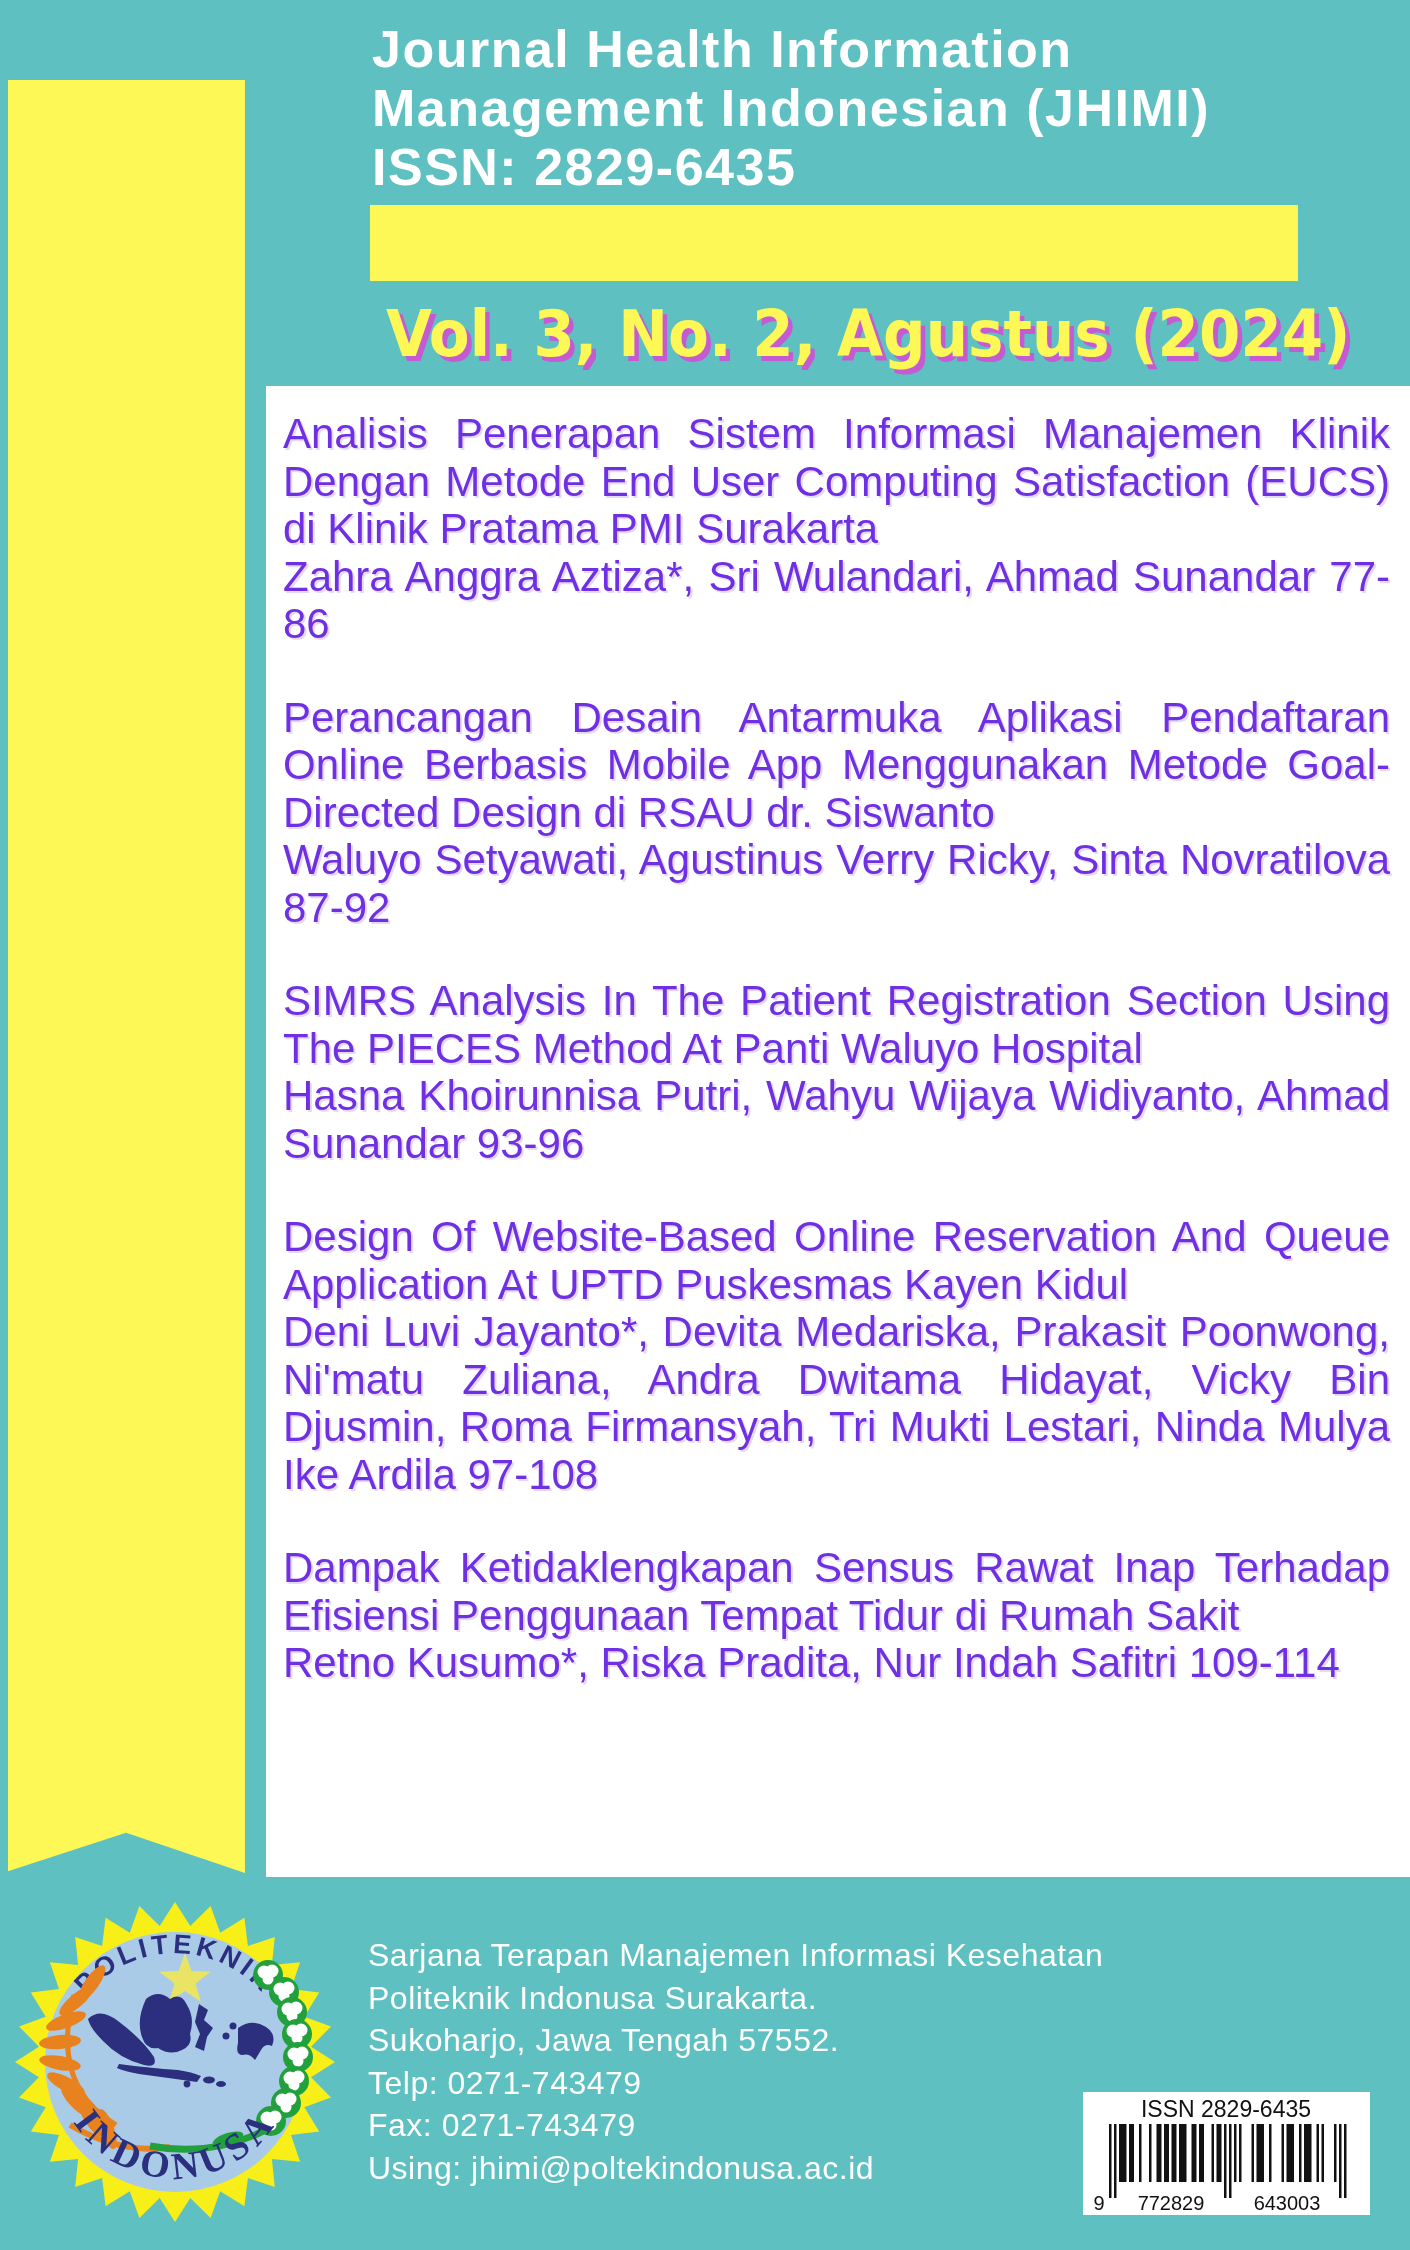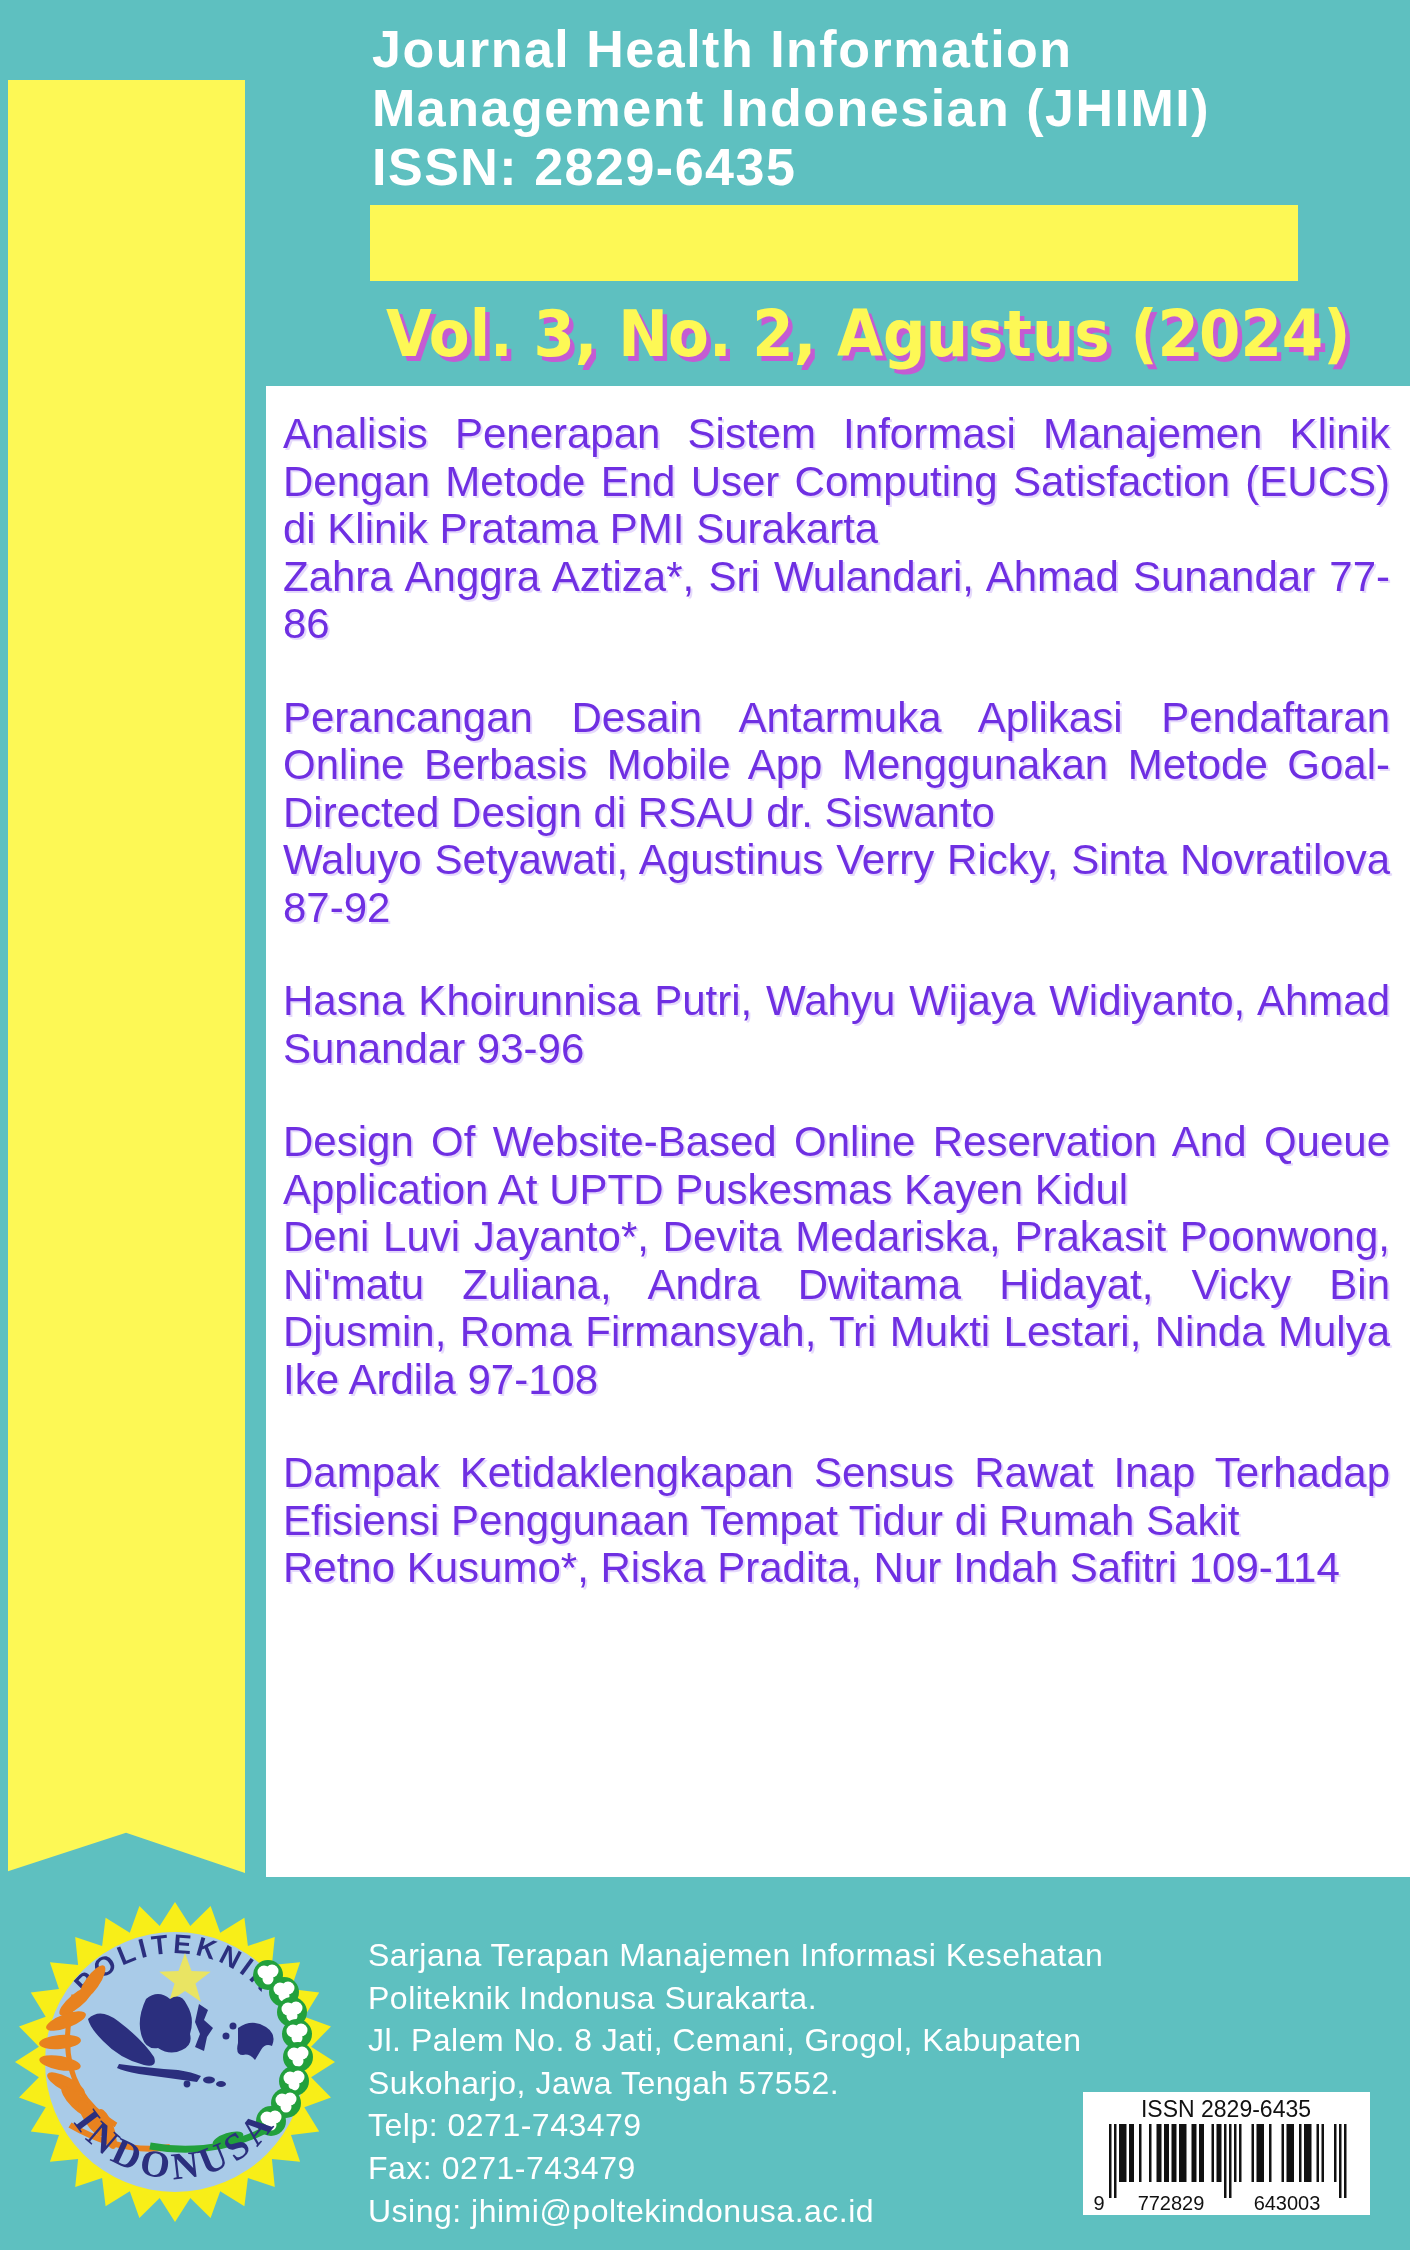--- a/index.html
+++ b/index.html
@@ -82,38 +82,38 @@
     <div class="title">Analisis Penerapan Sistem Informasi Manajemen Klinik Dengan Metode End User Computing Satisfaction (EUCS) di Klinik Pratama PMI Surakarta</div>
     <div class="authors"><span>Zahra Anggra Aztiza*, Sri Wulandari, Ahmad Sunandar</span> <span>77-86</span></div>
   </div>
 
   <div class="article">
     <div class="title">Perancangan Desain Antarmuka Aplikasi Pendaftaran Online Berbasis Mobile App Menggunakan Metode Goal-Directed Design di RSAU dr. Siswanto</div>
     <div class="authors"><span>Waluyo Setyawati, Agustinus Verry Ricky, Sinta Novratilova</span> <span>87-92</span></div>
   </div>
 
   <div class="article">
+    <div class="title">SIMRS Analysis In The Patient Registration Section Using The PIECES Method At Panti Waluyo Hospital</div>
     <div class="authors"><span>Hasna Khoirunnisa Putri, Wahyu Wijaya Widiyanto, Ahmad Sunandar</span> <span>93-96</span></div>
   </div>
 
   <div class="article">
     <div class="title">Design Of Website-Based Online Reservation And Queue Application At UPTD Puskesmas Kayen Kidul</div>
     <div class="authors"><span>Deni Luvi Jayanto*, Devita Medariska, Prakasit Poonwong, Ni'matu Zuliana, Andra Dwitama Hidayat, Vicky Bin Djusmin, Roma Firmansyah, Tri Mukti Lestari, Ninda Mulya Ike Ardila</span> <span>97-108</span></div>
   </div>
 
   <div class="article">
     <div class="title">Dampak Ketidaklengkapan Sensus Rawat Inap Terhadap Efisiensi Penggunaan Tempat Tidur di Rumah Sakit</div>
     <div class="authors"><span>Retno Kusumo*, Riska Pradita, Nur Indah Safitri</span> <span>109-114</span></div>
   </div>
 </div>
 
 <div class="footer" id="footer">
     <div>Sarjana Terapan Manajemen Informasi Kesehatan</div>
     <div>Politeknik Indonusa Surakarta.</div>
-    <div>Jl. Palem No. 8 Jati, Cemani, Grogol, Kabupaten</div>
     <div>Sukoharjo, Jawa Tengah 57552.</div>
     <div>Telp: 0271-743479</div>
     <div>Fax: 0271-743479</div>
     <div>Using: jhimi@poltekindonusa.ac.id</div>
   </div>
 
 <svg class="logo-svg" viewBox="0 0 350 350">
 
   <polygon id="sunburst" fill="#f8ee18" points="175.0,15.0 190.3,38.9 210.6,19.0 220.2,45.7 244.4,30.8 247.9,59.0 274.8,49.9 271.9,78.1 300.1,75.2 291.0,102.1 319.2,105.6 304.3,129.8 331.0,139.4 311.1,159.7 335.0,175.0 311.1,190.3 331.0,210.6 304.3,220.2 319.2,244.4 291.0,247.9 300.1,274.8 271.9,271.9 274.8,300.1 247.9,291.0 244.4,319.2 220.2,304.3 210.6,331.0 190.3,311.1 175.0,335.0 159.7,311.1 139.4,331.0 129.8,304.3 105.6,319.2 102.1,291.0 75.2,300.1 78.1,271.9 49.9,274.8 59.0,247.9 30.8,244.4 45.7,220.2 19.0,210.6 38.9,190.3 15.0,175.0 38.9,159.7 19.0,139.4 45.7,129.8 30.8,105.6 59.0,102.1 49.9,75.2 78.1,78.1 75.2,49.9 102.1,59.0 105.6,30.8 129.8,45.7 139.4,19.0 159.7,38.9"></polygon>
 

